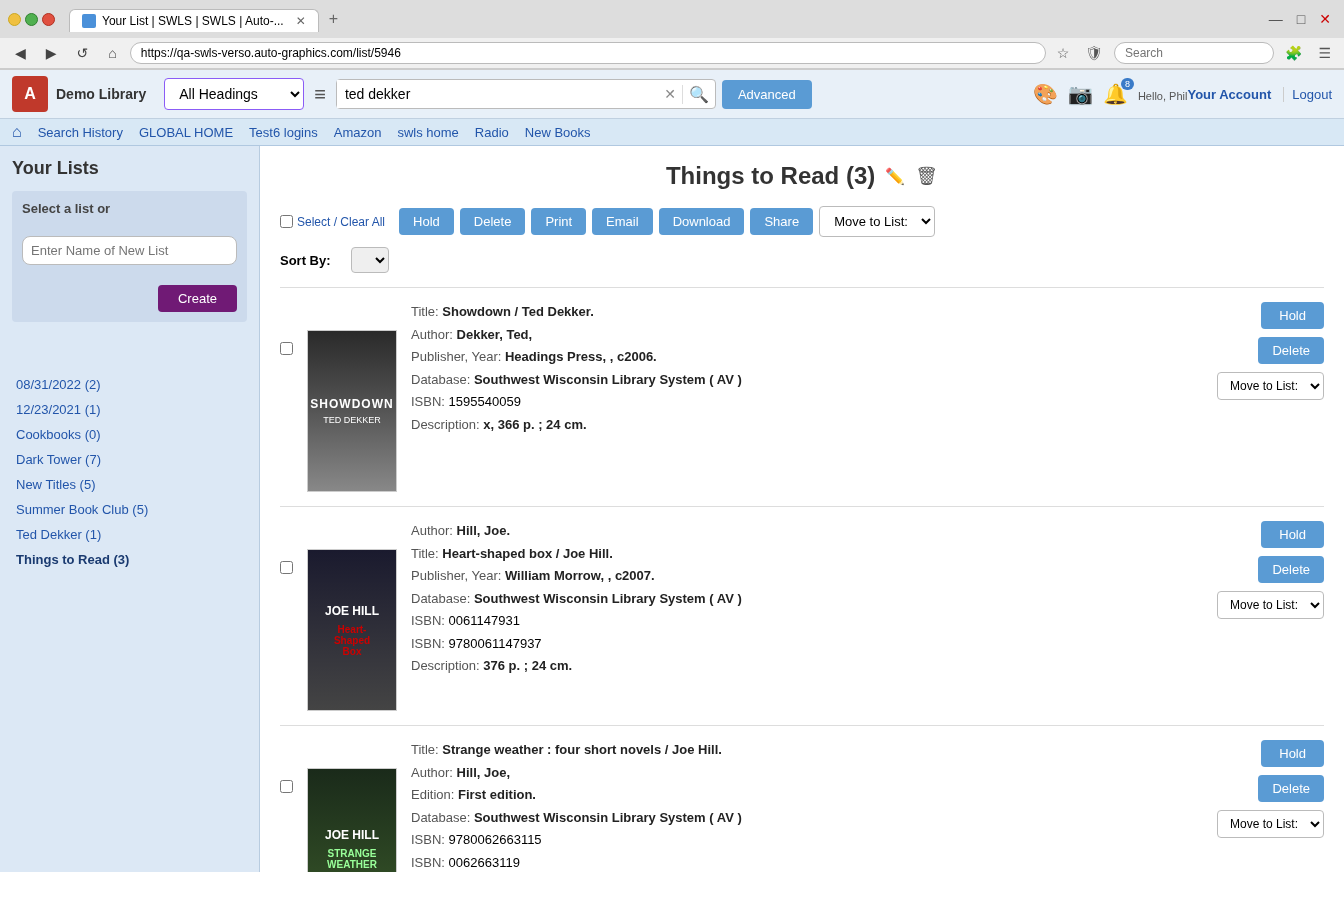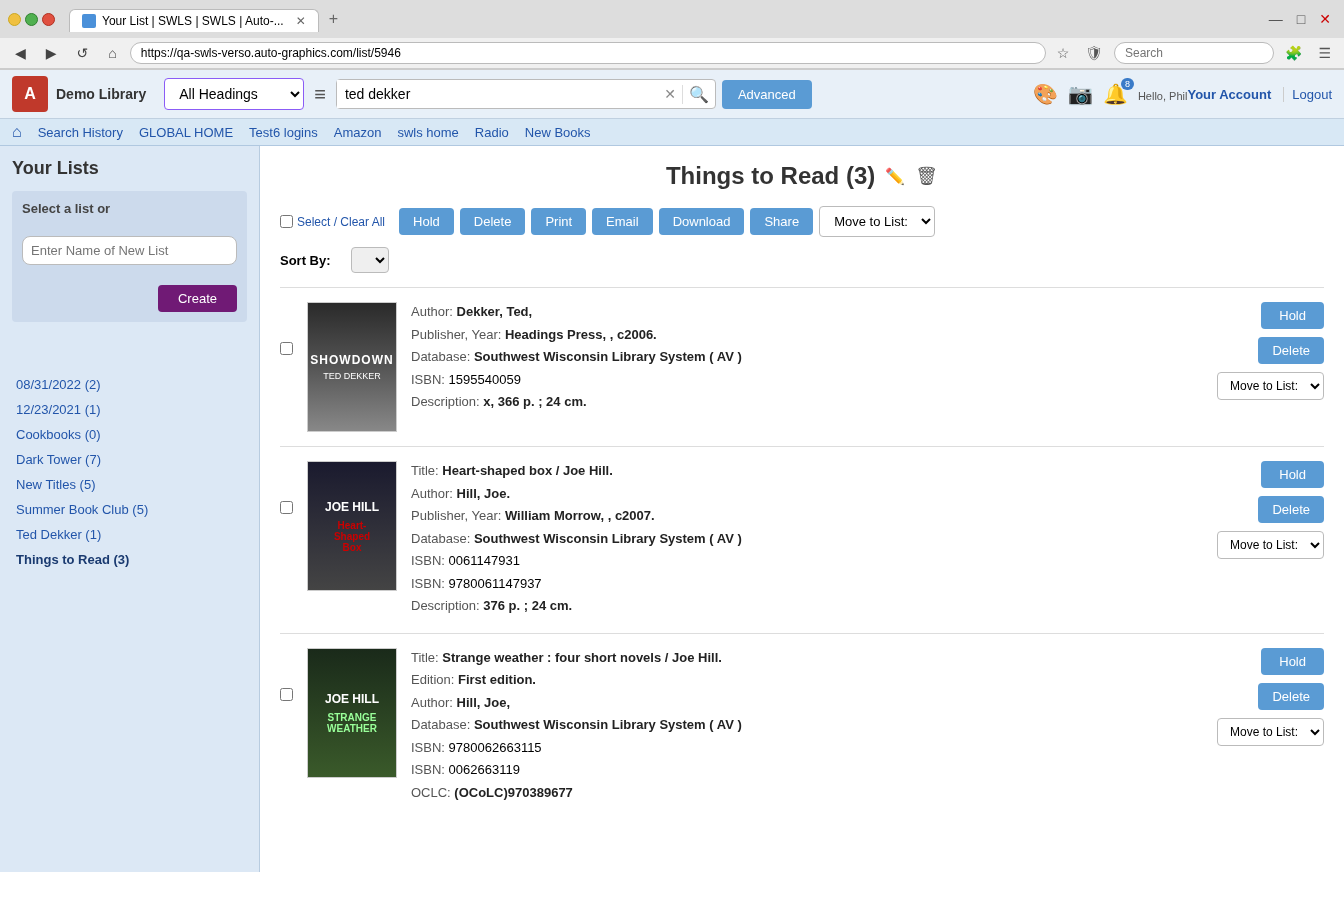--- a/index.html
+++ b/index.html
@@ -74,21 +74,21 @@
     .move-select { border: 1px solid #bbb; border-radius: 4px; padding: 6px 10px; font-size: 13px; background: #fff; }
 
     
     .sort-bar { display: flex; align-items: center; gap: 20px; margin-bottom: 14px; }
     .sort-label { font-size: 13px; font-weight: bold; }
     .sort-select { border: 1px solid #bbb; border-radius: 4px; padding: 4px 8px; font-size: 12px; }
 
     
     .book-item { display: flex; gap: 14px; border-top: 1px solid #ddd; padding: 14px 0; align-items: flex-start; }
     .book-checkbox { margin-top: 40px; }
-    .book-cover { width: 90px; min-width: 90px; height: 130px; object-fit: cover; background: #888; border: 1px solid #ccc; display: flex; align-items: center; justify-content: center; overflow: hidden; }
+    .book-cover { width: 90px; min-width: 90px; height: 162px; object-fit: cover; background: #888; border: 1px solid #ccc; display: flex; align-items: center; justify-content: center; overflow: hidden; margin-top: 28px; }
     .book-info { flex: 1; }
     .book-info p { margin-bottom: 3px; font-size: 13px; line-height: 1.5; }
     .book-info .label { color: #555; }
     .book-info .value { font-weight: bold; color: #222; }
     .book-actions { display: flex; flex-direction: column; gap: 8px; align-items: flex-end; }
     .book-hold-btn { background: #5a9bd4; color: #fff; border: none; border-radius: 4px; padding: 6px 18px; font-size: 13px; cursor: pointer; }
     .book-delete-btn { background: #5a9bd4; color: #fff; border: none; border-radius: 4px; padding: 6px 14px; font-size: 13px; cursor: pointer; }
     .book-move-select { border: 1px solid #bbb; border-radius: 4px; padding: 5px 8px; font-size: 12px; background: #fff; }
 
     
@@ -238,20 +238,21 @@
       </select>
     </div>
 
     <div class="book-item">
       <input type="checkbox" class="book-checkbox" style="">
       <div class="book-cover cover-showdown">
         <div style="font-size:12px;font-weight:bold;letter-spacing:1px;">SHOWDOWN</div>
         <div style="font-size:9px;margin-top:4px;">TED DEKKER</div>
       </div>
       <div class="book-info">
+        <p><span class="label">Title:&nbsp;</span><span class="value">Showdown / Ted Dekker.</span></p>
         <p><span class="label">Author:&nbsp;</span><span class="value">Dekker, Ted,</span></p>
         <p><span class="label">Publisher, Year:&nbsp;</span><span class="value">Headings Press, , c2006.</span></p>
         <p><span class="label">Database:&nbsp;</span><span class="value">Southwest Wisconsin Library System ( AV )</span></p>
         <p><span class="label">ISBN:&nbsp;</span><span>1595540059</span></p>
         <p><span class="label">Description:&nbsp;</span><span class="value">x, 366 p. ; 24 cm.</span></p>
       </div>
       <div class="book-actions">
         <button class="book-hold-btn">Hold</button>
         <button class="book-delete-btn">Delete</button>
         <select class="book-move-select">
@@ -260,22 +261,22 @@
       </div>
     </div>
 
     <div class="book-item">
       <input type="checkbox" class="book-checkbox" style="">
       <div class="book-cover cover-heartbox">
         <div style="font-size:12px;font-weight:bold;">JOE HILL</div>
         <div style="font-size:10px;margin-top:6px;color:#c00;font-weight:bold;">Heart-<br>Shaped<br>Box</div>
       </div>
       <div class="book-info">
+        <p><span class="label">Author:&nbsp;</span><span class="value">Hill, Joe.</span></p>
         <p><span class="label">Title:&nbsp;</span><span class="value">Heart-shaped box / Joe Hill.</span></p>
-        <p><span class="label">Author:&nbsp;</span><span class="value">Hill, Joe.</span></p>
         <p><span class="label">Publisher, Year:&nbsp;</span><span class="value">William Morrow, , c2007.</span></p>
         <p><span class="label">Database:&nbsp;</span><span class="value">Southwest Wisconsin Library System ( AV )</span></p>
         <p><span class="label">ISBN:&nbsp;</span><span>0061147931</span></p>
         <p><span class="label">ISBN:&nbsp;</span><span>9780061147937</span></p>
         <p><span class="label">Description:&nbsp;</span><span class="value">376 p. ; 24 cm.</span></p>
       </div>
       <div class="book-actions">
         <button class="book-hold-btn">Hold</button>
         <button class="book-delete-btn">Delete</button>
         <select class="book-move-select">
@@ -285,22 +286,22 @@
     </div>
 
     <div class="book-item">
       <input type="checkbox" class="book-checkbox" style="">
       <div class="book-cover cover-strange">
         <div style="font-size:12px;font-weight:bold;">JOE HILL</div>
         <div style="font-size:10px;margin-top:6px;font-weight:bold;color:#9f9;">STRANGE<br>WEATHER</div>
       </div>
       <div class="book-info">
         <p><span class="label">Title:&nbsp;</span><span class="value">Strange weather : four short novels / Joe Hill.</span></p>
+        <p><span class="label">Author:&nbsp;</span><span class="value">Hill, Joe,</span></p>
         <p><span class="label">Edition:&nbsp;</span><span class="value">First edition.</span></p>
-        <p><span class="label">Author:&nbsp;</span><span class="value">Hill, Joe,</span></p>
         <p><span class="label">Database:&nbsp;</span><span class="value">Southwest Wisconsin Library System ( AV )</span></p>
         <p><span class="label">ISBN:&nbsp;</span><span>9780062663115</span></p>
         <p><span class="label">ISBN:&nbsp;</span><span>0062663119</span></p>
         <p><span class="label">OCLC:&nbsp;</span><span class="value">(OCoLC)970389677</span></p>
       </div>
       <div class="book-actions">
         <button class="book-hold-btn">Hold</button>
         <button class="book-delete-btn">Delete</button>
         <select class="book-move-select">
           <option>Move to List:</option>

